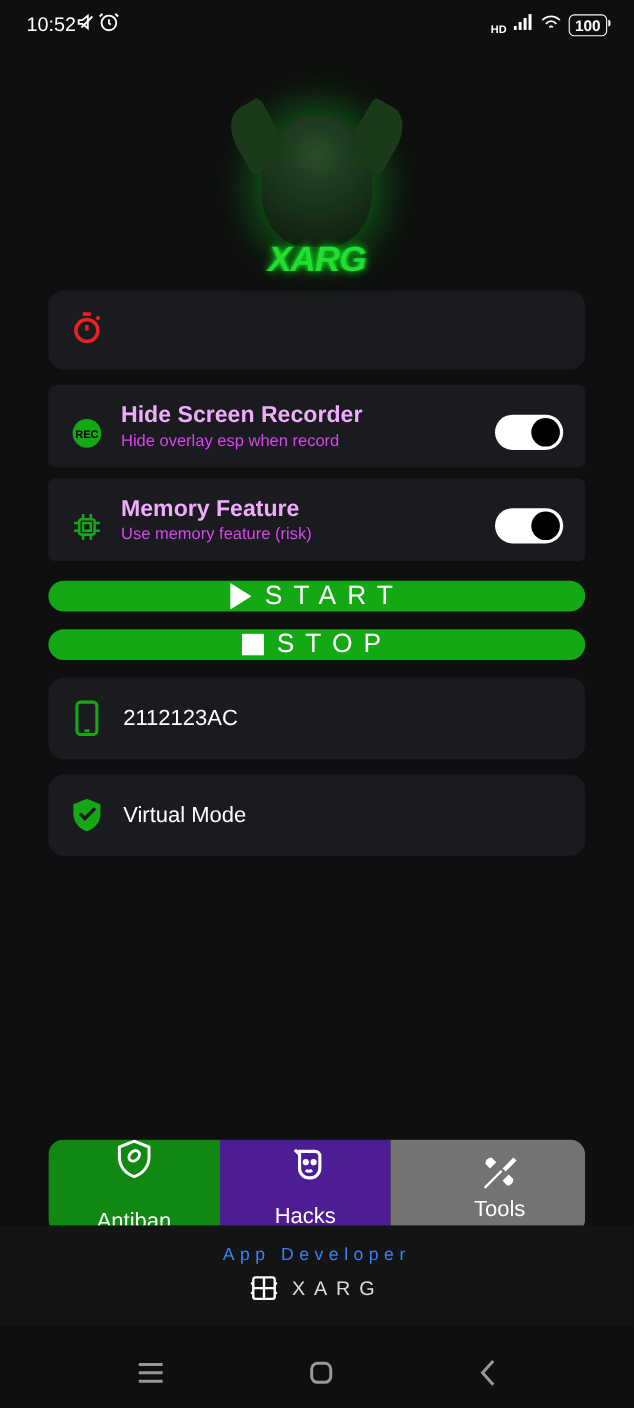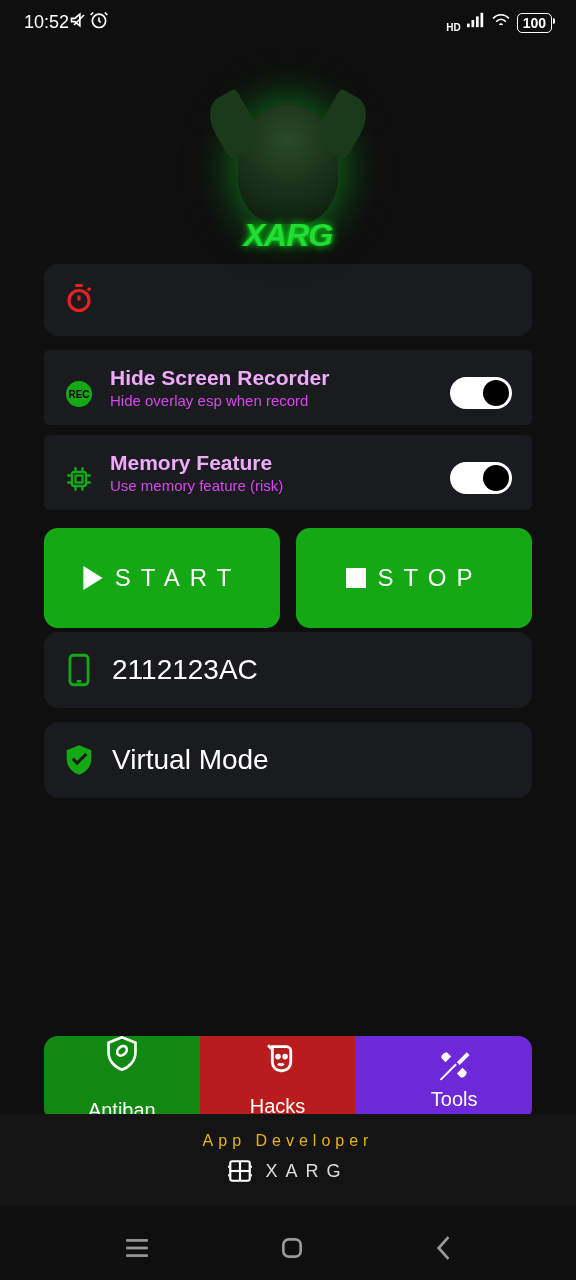--- a/index.html
+++ b/index.html
@@ -134,22 +134,23 @@
   background: #000;
   border-radius: 50%;
   top: 3px;
   right: 3px;
 }
 
 
 .button-row {
   display: flex;
   gap: 16px;
-  margin-bottom: 4px;
+  margin-bottom: 16px;
   margin-top: 18px;
+  flex-direction: column;
 }
 .action-btn {
   flex: 1;
   height: 100px;
   background: #15a815;
   border: none;
   border-radius: 14px;
   color: #fff;
   font-size: 24px;
   font-weight: 400;
@@ -164,21 +165,21 @@
 
 
 .info-card {
   background: #1a1b1e;
   border-radius: 14px;
   padding: 22px 20px;
   margin-bottom: 14px;
   display: flex;
   align-items: center;
 }
-.info-half { display: flex; align-items: center; gap: 18px; flex: 1; font-size: 28px; }
+.info-half { display: flex; align-items: center; gap: 18px; flex: 1; font-size: 20px; }
 .info-icon { width: 30px; height: 30px; display: flex; align-items: center; justify-content: center; }
 
 
 .tabs {
   position: absolute;
   bottom: 158px;
   left: 44px;
   right: 44px;
   display: flex;
   border-radius: 14px;
@@ -189,34 +190,34 @@
   height: 86px;
   display: flex;
   flex-direction: column;
   align-items: center;
   justify-content: center;
   gap: 6px;
   cursor: pointer;
   font-size: 20px;
 }
 .tab.dim { background: #118811; gap: 28px; }
-.tab.bright { background: #6d28d9; padding-left: 21px; }
-.tab.active { background: #b91c1c; gap: 20px; }
+.tab.bright { background: #737373; padding-left: 21px; }
+.tab.active { background: #4c1d95; gap: 20px; }
 
 
 .footer {
   position: absolute;
   bottom: 74px;
   left: 0;
   right: 0;
   text-align: center;
   background: #141414;
   padding: 18px 0 22px;
 }
-.footer-title { font-size: 16px; letter-spacing: 5px; color: #eab308; margin-bottom: 8px; }
+.footer-title { font-size: 16px; letter-spacing: 5px; color: #3b82f6; margin-bottom: 8px; }
 .footer-brand { display: flex; align-items: center; justify-content: center; gap: 12px; font-size: 18px; letter-spacing: 8px; color: #ddd; }
 
 
 .navbar {
   position: absolute;
   bottom: 0;
   left: 0;
   right: 0;
   height: 60px;
   display: flex;

